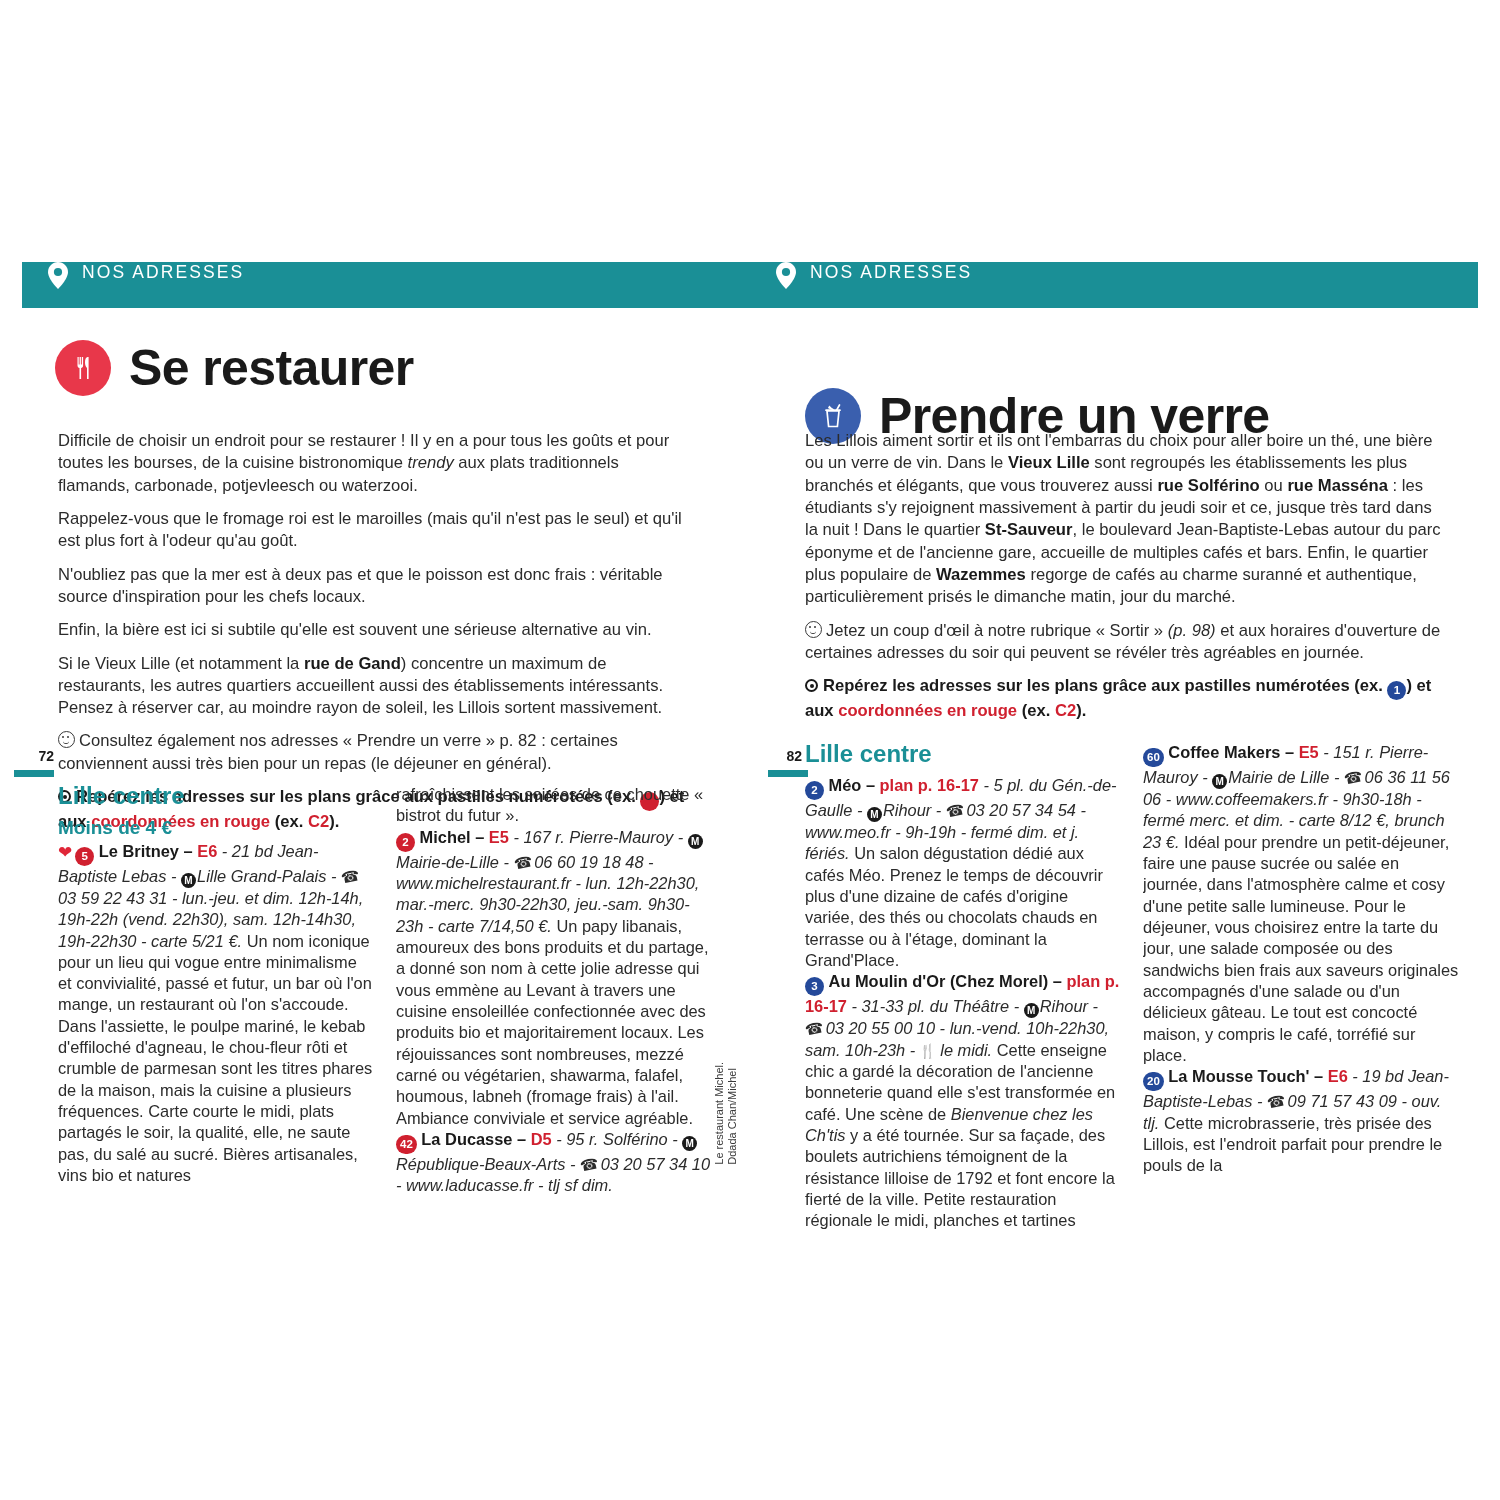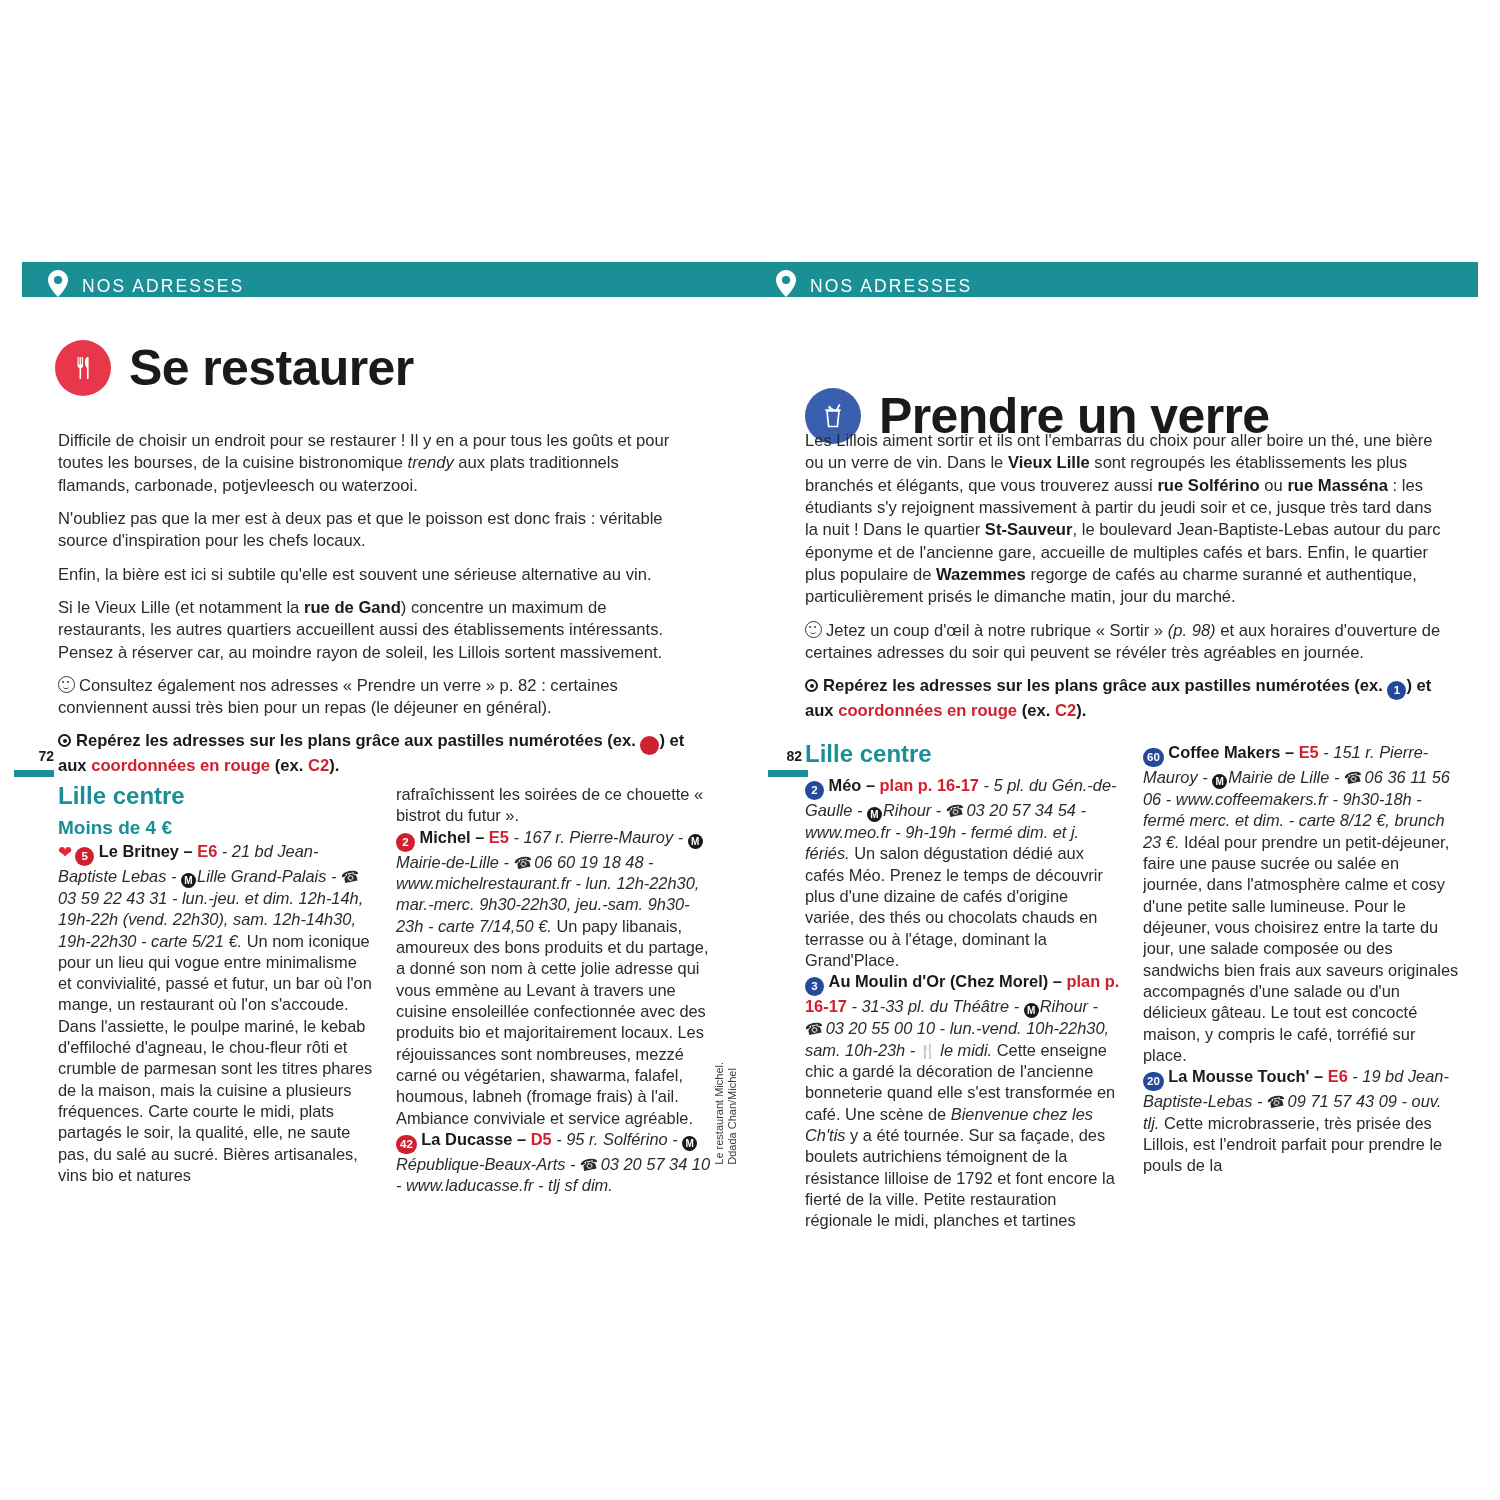--- a/index.html
+++ b/index.html
@@ -16,23 +16,23 @@
     width:1500px;height:980px;
     display:flex;
   }
   .page{
     position:relative;
     width:750px;height:980px;
     box-sizing:border-box;
   }
   
   .runhead{
-    position:absolute;top:0;height:35px;
+    position:absolute;top:0;height:46px;
     background:#1a8f96;
-    display:flex;align-items:flex-end;
+    display:flex;align-items:flex-start;
     box-sizing:border-box;
   }
   .runhead.left{left:22px;right:0;padding-left:26px;}
   .runhead.right{left:0;right:22px;padding-left:26px;}
   .runhead .pin{width:20px;height:27px;margin-right:14px;flex:0 0 auto;}
   .runhead .rh-label{
     color:#ffffff;font-size:17.5px;letter-spacing:2.1px;font-weight:400;
     white-space:nowrap;
   }
   
@@ -187,20 +187,21 @@
         <svg viewBox="0 0 30 30" width="30" height="30">
           <path d="M9.5 4v8.5c0 1.3.9 2.3 2 2.6V26h1.6V15.1c1.1-.3 2-1.3 2-2.6V4h-1.3v7.4h-.9V4h-1.3v7.4h-.9V4z" fill="#fff"></path>
           <path d="M19.6 4c-1.6 0-2.6 2.4-2.6 5.6 0 2.6.8 4.6 2 5.3V26h1.6V4z" fill="#fff"></path>
         </svg>
       </span>
       <span class="title-text">Se restaurer</span>
     </div>
 
     <div class="intro">
       <p><span>Difficile de choisir un endroit pour se restaurer ! Il y en a pour tous les goûts et pour toutes les bourses, de la cuisine bistronomique </span><i>trendy</i><span> aux plats traditionnels flamands, carbonade, potjevleesch ou waterzooi.</span></p>
+      <p>Rappelez-vous que le fromage roi est le maroilles (mais qu'il n'est pas le seul) et qu'il est plus fort à l'odeur qu'au goût.</p>
       <p>N'oubliez pas que la mer est à deux pas et que le poisson est donc frais : véritable source d'inspiration pour les chefs locaux.</p>
       <p>Enfin, la bière est ici si subtile qu'elle est souvent une sérieuse alternative au vin.</p>
       <p><span>Si le Vieux Lille (et notamment la </span><b>rue de Gand</b><span>) concentre un maximum de restaurants, les autres quartiers accueillent aussi des établissements intéressants. Pensez à réserver car, au moindre rayon de soleil, les Lillois sortent massivement.</span></p>
       <p class="tip"><span class="ico-smiley"></span><span>Consultez également nos adresses « Prendre un verre » p. 82 : certaines conviennent aussi très bien pour un repas (le déjeuner en général).</span></p>
       <p class="callout"><span class="ico-point"></span><span>Repérez les adresses sur les plans grâce aux pastilles numérotées (ex. </span><span class="pastille red">1</span><span>) et aux </span><span class="red">coordonnées en rouge</span><span> (ex. </span><span class="red">C2</span><span>).</span></p>
     </div>
 
     <div class="folio">
       <div class="num">72</div>
       <div class="bar"></div>

